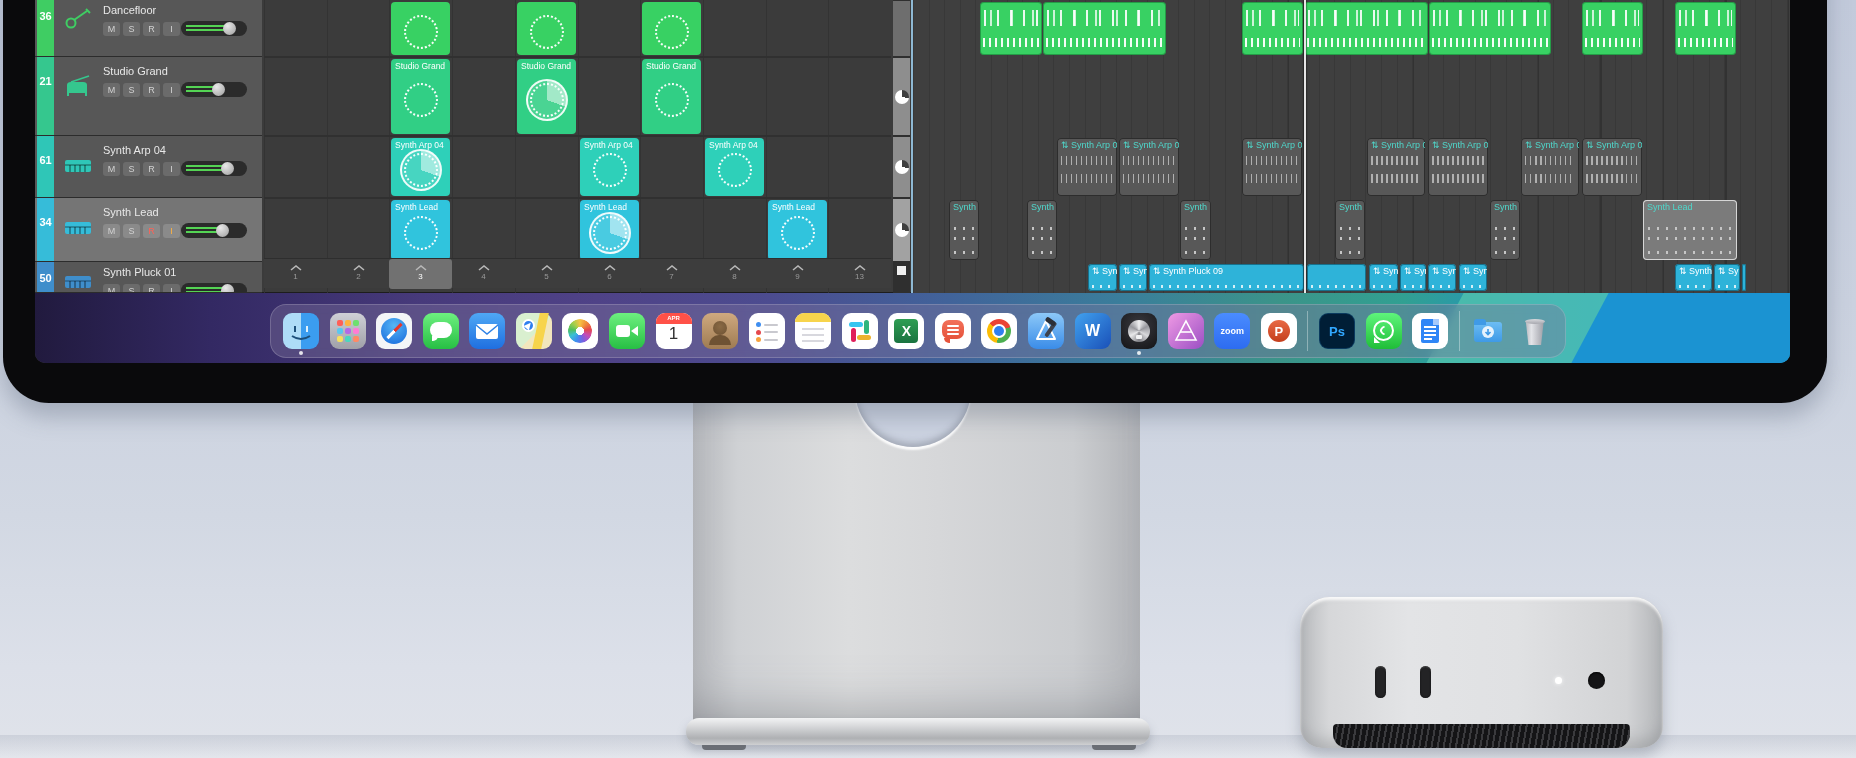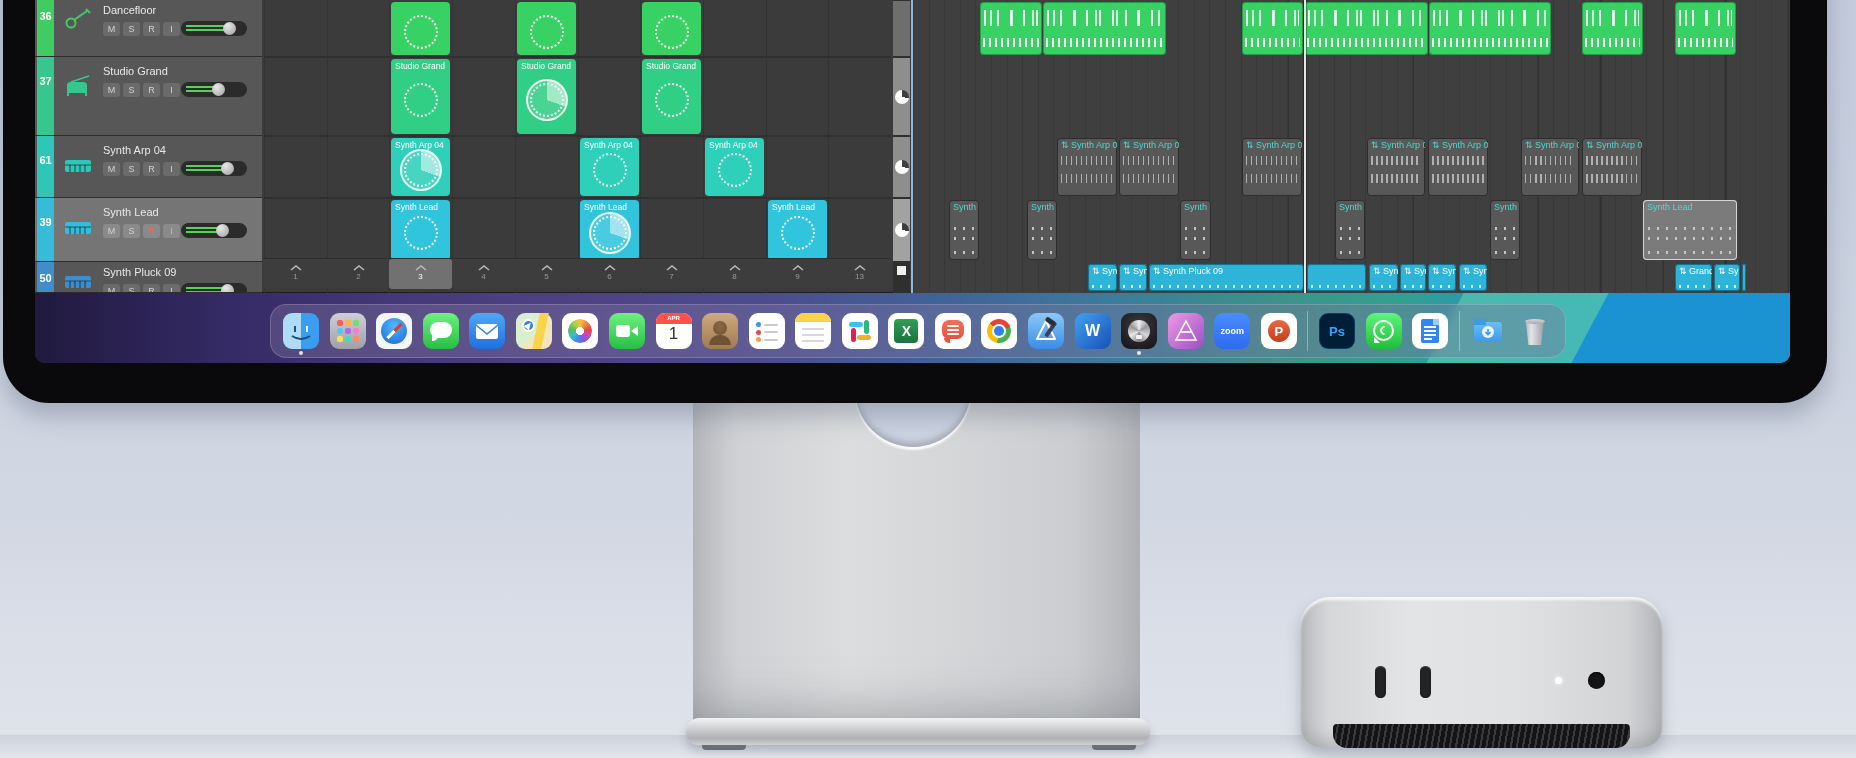--- a/index.html
+++ b/index.html
@@ -159,21 +159,21 @@
                 <div class="tb">I</div>
               </div>
               <div class="vsl" style="top: 21px;">
                 <div class="vfill" style="width: 42px;"></div>
                 <div class="vfill vfill2" style="width: 42px;"></div>
                 <div class="vknob" style="left: 42px;"></div>
               </div>
             </div>
             <div class="trow" style="top: 57px; height: 79px;">
               <div class="stripe" style="background: rgb(53, 199, 142);"></div>
-              <div class="tnum" style="top: 18px;">37</div>
+              <div class="tnum" style="top: 18px;">21</div>
               <div class="ticon" style="top: 18px;"><svg width="30" height="22" viewBox="0 0 30 22">
                   <path d="M4 18 L4 10 Q4 7 8 7 L20 7 Q24 7 24 10 L24 18 Z" fill="#35c78e"></path>
                   <line x1="8" y1="7" x2="26" y2="1" stroke="#35c78e" stroke-width="1.5"></line>
                   <line x1="5" y1="18" x2="5" y2="21" stroke="#35c78e" stroke-width="2"></line>
                   <line x1="23" y1="18" x2="23" y2="21" stroke="#35c78e" stroke-width="2"></line>
                 </svg></div>
               <div class="tname" style="top: 8px;">Studio Grand</div>
               <div class="tbtns" style="top: 26px;">
                 <div class="tb">M</div>
                 <div class="tb">S</div>
@@ -207,21 +207,21 @@
                 <div class="tb">I</div>
               </div>
               <div class="vsl" style="top: 25px;">
                 <div class="vfill" style="width: 40px;"></div>
                 <div class="vfill vfill2" style="width: 40px;"></div>
                 <div class="vknob" style="left: 40px;"></div>
               </div>
             </div>
             <div class="trow sel" style="top: 198px; height: 64px;">
               <div class="stripe" style="background: rgb(54, 188, 217);"></div>
-              <div class="tnum" style="top: 18px;">39</div>
+              <div class="tnum" style="top: 18px;">34</div>
               <div class="ticon" style="top: 18px;"><svg width="30" height="22" viewBox="0 0 30 22">
                   <rect x="2" y="6" width="26" height="12" rx="2" fill="#36bcd9"></rect>
                   <g stroke="rgba(0,0,0,.45)" stroke-width="1.4">
                     <line x1="7" y1="11" x2="7" y2="18"></line>
                     <line x1="12" y1="11" x2="12" y2="18"></line>
                     <line x1="17" y1="11" x2="17" y2="18"></line>
                     <line x1="22" y1="11" x2="22" y2="18"></line>
                   </g>
                   <line x1="2" y1="11" x2="28" y2="11" stroke="rgba(0,0,0,.45)" stroke-width="1.2"></line>
                 </svg></div>
@@ -244,21 +244,21 @@
               <div class="ticon" style="top: 8px;"><svg width="30" height="22" viewBox="0 0 30 22">
                   <rect x="2" y="6" width="26" height="12" rx="2" fill="#3f8ecb"></rect>
                   <g stroke="rgba(0,0,0,.45)" stroke-width="1.4">
                     <line x1="7" y1="11" x2="7" y2="18"></line>
                     <line x1="12" y1="11" x2="12" y2="18"></line>
                     <line x1="17" y1="11" x2="17" y2="18"></line>
                     <line x1="22" y1="11" x2="22" y2="18"></line>
                   </g>
                   <line x1="2" y1="11" x2="28" y2="11" stroke="rgba(0,0,0,.45)" stroke-width="1.2"></line>
                 </svg></div>
-              <div class="tname" style="top: 4px;">Synth Pluck 09</div>
+              <div class="tname" style="top: 4px;">Synth Pluck 01</div>
               <div class="tbtns" style="top: 22px;">
                 <div class="tb">M</div>
                 <div class="tb">S</div>
                 <div class="tb">R</div>
                 <div class="tb">I</div>
               </div>
               <div class="vsl" style="top: 21px;">
                 <div class="vfill" style="width: 40px;"></div>
                 <div class="vfill vfill2" style="width: 40px;"></div>
                 <div class="vtip" style="left: 45px;"></div>
@@ -488,21 +488,21 @@
             <div class="reg reg-cyan" style="left: 487px; top: 264px; width: 26px; height: 27px;">
               <div class="rl" style="color: rgb(255, 255, 255);">⇅ Synt</div>
             </div>
             <div class="reg reg-cyan" style="left: 515px; top: 264px; width: 28px; height: 27px;">
               <div class="rl" style="color: rgb(255, 255, 255);">⇅ Synt</div>
             </div>
             <div class="reg reg-cyan" style="left: 546px; top: 264px; width: 28px; height: 27px;">
               <div class="rl" style="color: rgb(255, 255, 255);">⇅ Synt</div>
             </div>
             <div class="reg reg-cyan" style="left: 762px; top: 264px; width: 37px; height: 27px;">
-              <div class="rl" style="color: rgb(255, 255, 255);">⇅ Grand</div>
+              <div class="rl" style="color: rgb(255, 255, 255);">⇅ Synth</div>
             </div>
             <div class="reg reg-cyan" style="left: 801px; top: 264px; width: 26px; height: 27px;">
               <div class="rl" style="color: rgb(255, 255, 255);">⇅ Sy</div>
             </div>
             <div class="reg reg-cyan" style="left: 829px; top: 264px; width: 4px; height: 27px;"></div>
           </div>
       <div class="gsep" style="top: 56px;"></div>
           <div class="gsep" style="top: 135px;"></div>
           <div class="gsep" style="top: 197px;"></div>
           <div class="playhead" style="left: 1269px;"></div>

